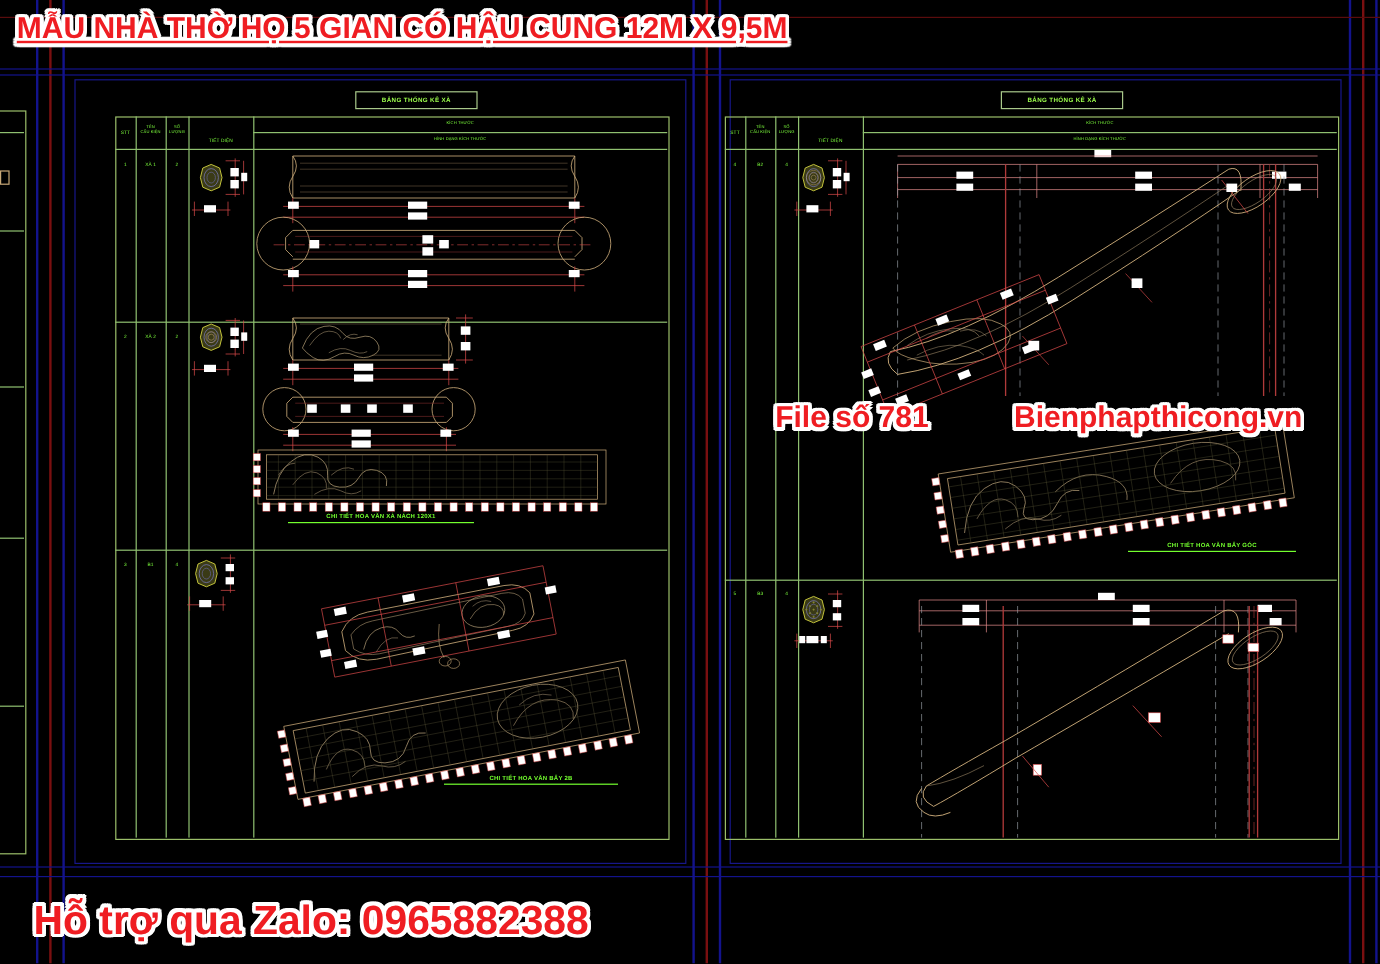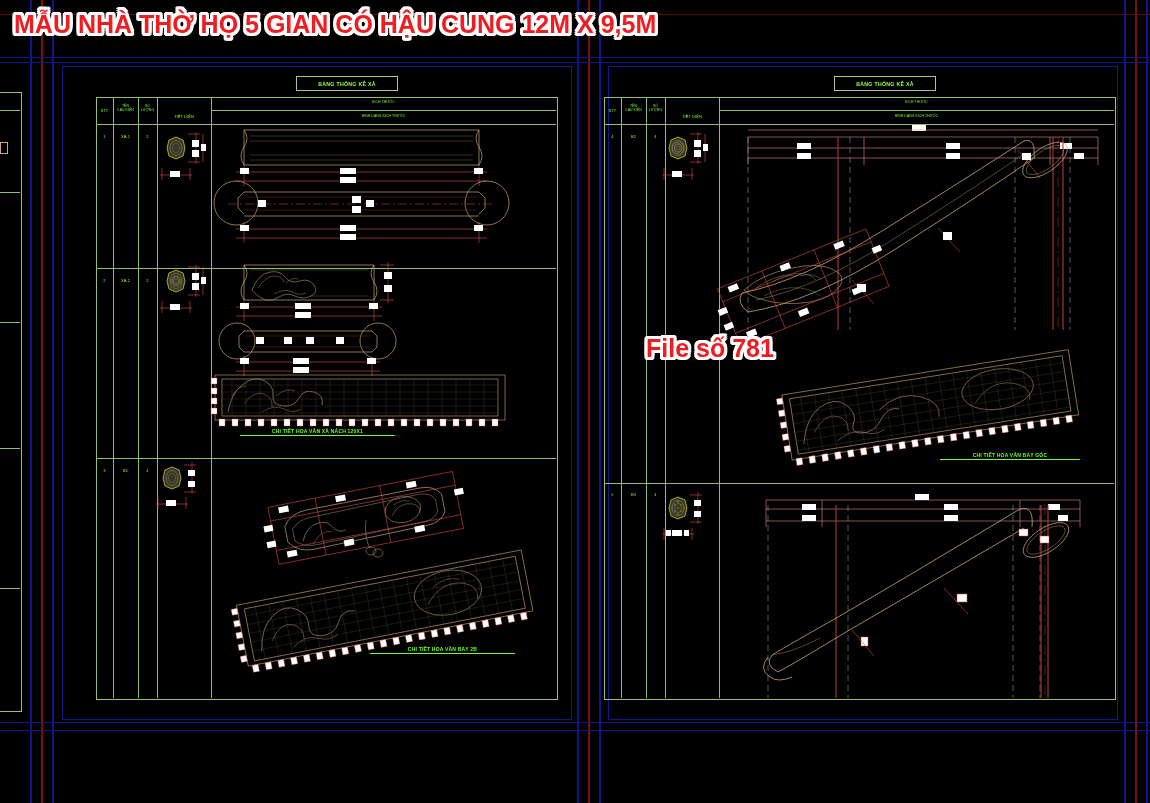--- a/index.html
+++ b/index.html
@@ -42,21 +42,21 @@
       -webkit-text-stroke:0px;letter-spacing:0px;}
   .wm span{position:relative;z-index:2;}
   .wm-stroke{
       text-shadow:
         -2px -2px 0 #fff, 2px -2px 0 #fff, -2px 2px 0 #fff, 2px 2px 0 #fff,
         -2px 0 0 #fff, 2px 0 0 #fff, 0 -2px 0 #fff, 0 2px 0 #fff,
         -3px 0 0 #fff, 3px 0 0 #fff, 0 -3px 0 #fff, 0 3px 0 #fff,
         -2px -3px 0 #fff, 2px -3px 0 #fff, -2px 3px 0 #fff, 2px 3px 0 #fff,
         -3px -2px 0 #fff, 3px -2px 0 #fff, -3px 2px 0 #fff, 3px 2px 0 #fff;
   }
-  .wm-title{ font-size:25px; }
+  .wm-title{ font-size:25px;text-decoration:underline; }
   .wm-mid{ font-size:25px; }
   .wm-bot{ font-size:34px; }
 </style>
 </head>
 <body>
 
 <div id="stage">
 
   <div class="tbl" style="left:-40px;top:92px;width:60px;height:618px;"></div>
   <div class="th" style="top:110px;left:-40px;width:60px;"></div>
@@ -769,15 +769,21 @@
 
   <div class="detail-cap" style="left:940px;top:452px;width:140px;">CHI TIẾT HOA VĂN BẨY GÓC</div>
 
   <div class="wm wm-title wm-stroke" style="left:14px;top:10px;">
     <span>MẪU NHÀ THỜ HỌ 5 GIAN CÓ HẬU CUNG 12M X 9,5M</span>
   </div>
 
   <div class="wm wm-mid wm-stroke" style="left:646px;top:334px;">
     <span>File số 781</span>
   </div>
-
+  <div class="wm wm-mid wm-stroke" style="left:845px;top:334px;">
+    <span>Bienphapthicong.vn</span>
+  </div>
+
+  <div class="wm wm-bot wm-stroke" style="left:28px;top:748px;">
+    <span>Hỗ trợ qua Zalo: 0965882388</span>
+  </div>
 
 </div>
 
 </body></html>

